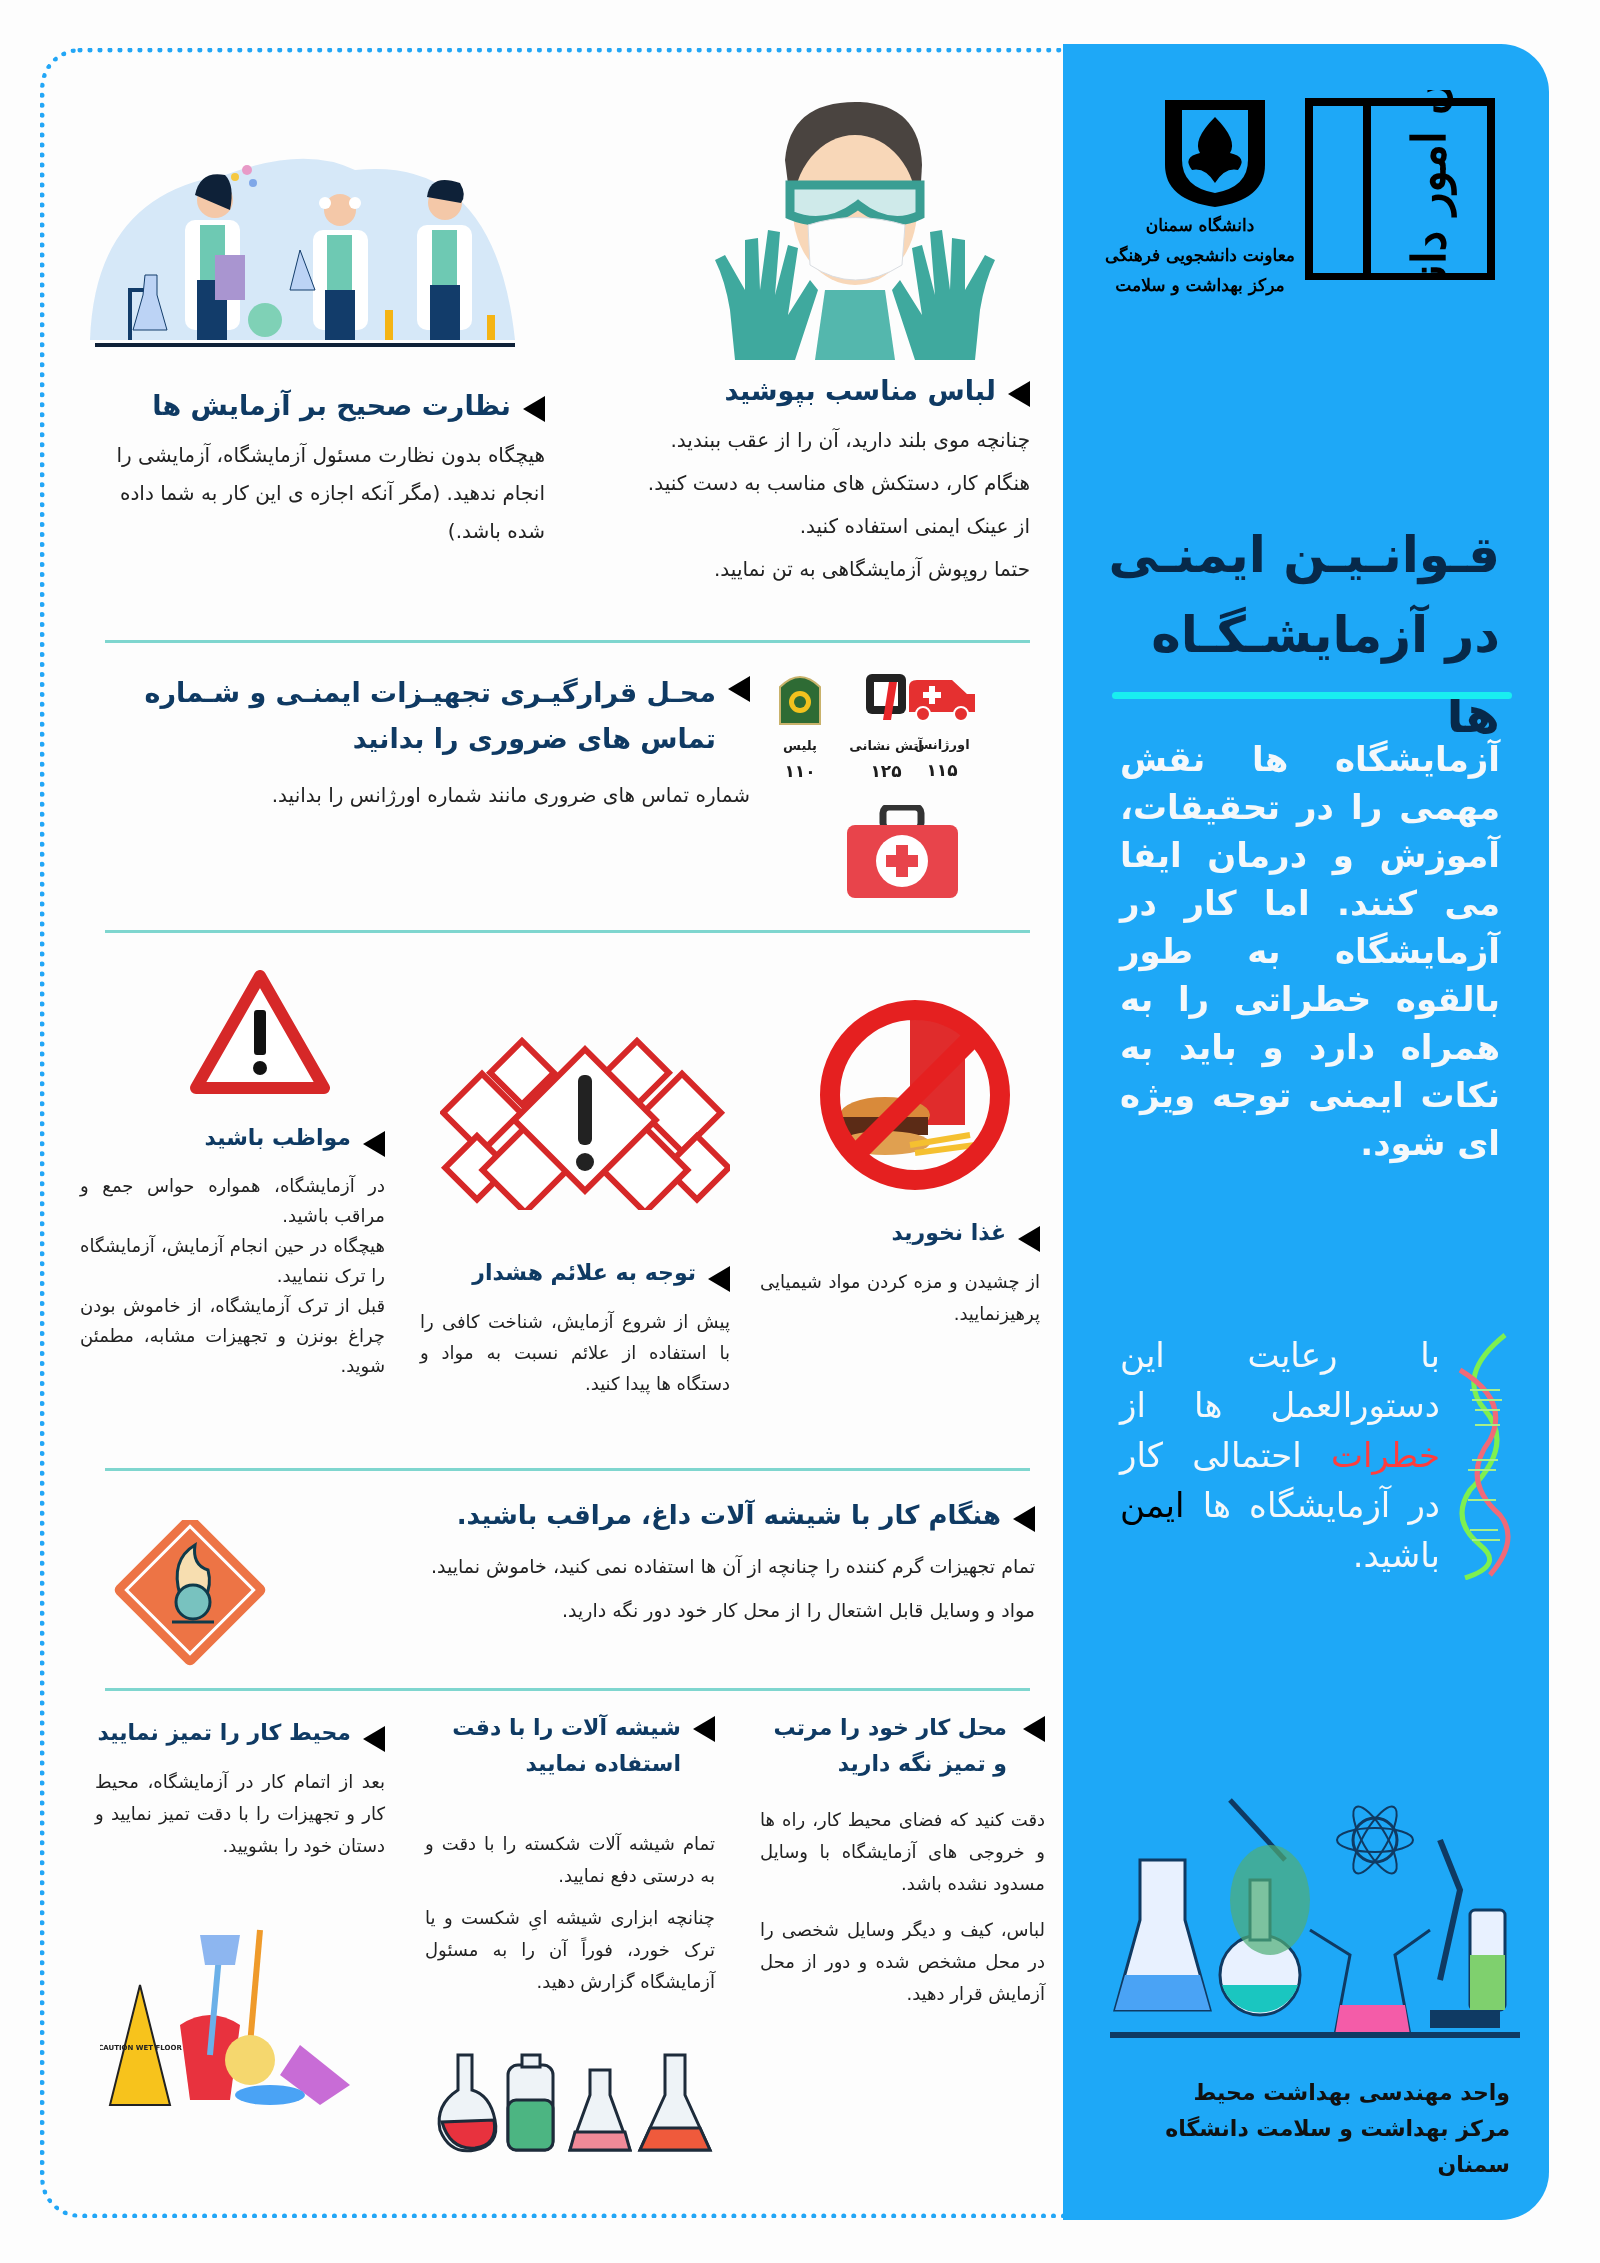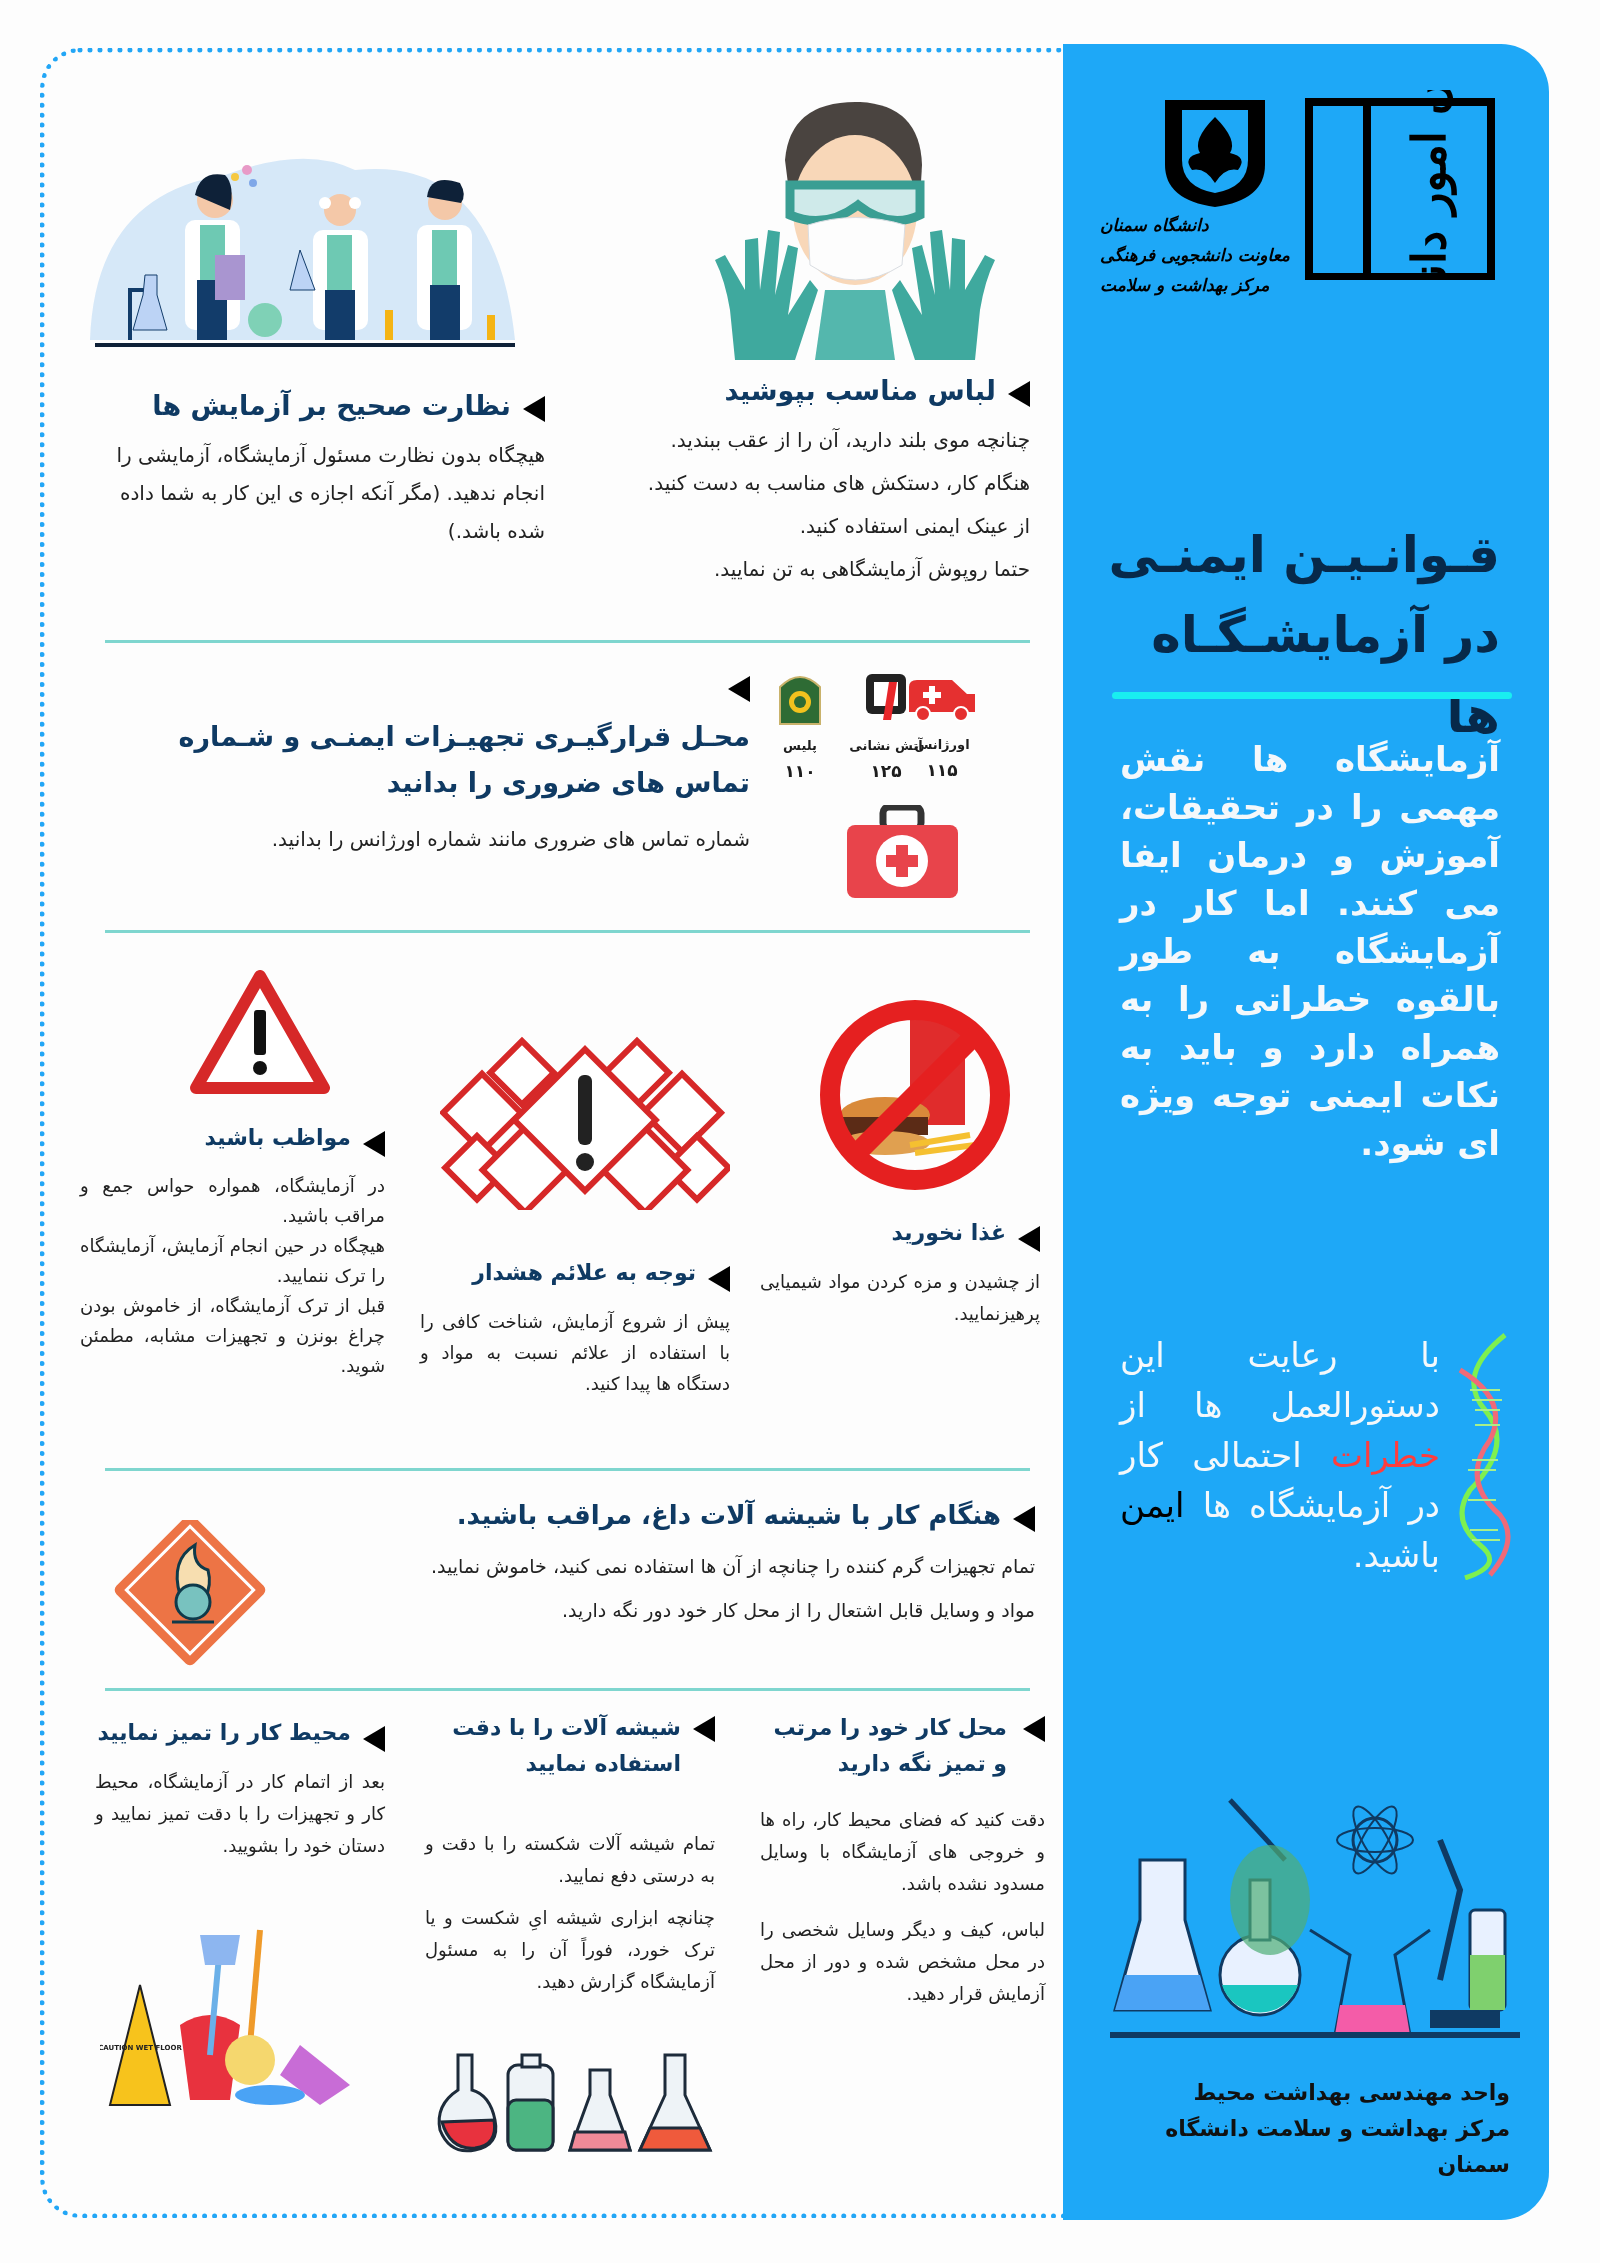--- a/index.html
+++ b/index.html
@@ -5,21 +5,21 @@
   * { box-sizing: border-box; margin: 0; padding: 0; }
   html, body { width: 1600px; height: 2263px; background: #fdfdfd; overflow: hidden; }
   body { font-family: "DejaVu Sans", sans-serif; color: #1d1d1d; position: relative; }
 
   .frame { position: absolute; left: 40px; top: 48px; width: 1100px; height: 2170px;
     border: 5px dotted #22a6f6; border-radius: 40px; }
 
   .sidebar { position: absolute; left: 1063px; top: 44px; width: 486px; height: 2176px;
     background: #1ea8f7; border-top-right-radius: 48px; border-bottom-right-radius: 48px; }
 
-  .rtl { direction: rtl; text-align: left; font-style: italic; }
+  .rtl { direction: rtl; text-align: center; }
   .heading { font-weight: bold; color: #0f3a63; display: flex; align-items: flex-start; gap: 12px; direction: rtl; }
   .heading .tri { width: 0; height: 0; border-top: 13px solid transparent; border-bottom: 13px solid transparent;
     border-right: 22px solid #000; margin-top: 6px; flex: 0 0 auto; }
   .para { font-size: 21px; line-height: 38px; color: #222; direction: rtl; text-align: right; }
   .para.j { text-align: justify; }
   .divider { position: absolute; height: 3px; background: #7fd6cf; }
   .abs { position: absolute; }
 
   
   .logos { position: absolute; left: 1100px; top: 90px; width: 420px; height: 260px; }
@@ -177,21 +177,21 @@
   <div class="heading" style="font-size:27px;">
     <span class="tri"></span>
     <span>نظارت صحیح بر آزمایش ها</span>
   </div>
   <div class="para" style="margin-top:14px;font-size:20px;">هیچگاه بدون نظارت مسئول آزمایشگاه، آزمایشی را انجام ندهید. (مگر آنکه اجازه ی این کار به شما داده شده باشد.)</div>
 </div>
 
 <div class="divider" style="left:105px;top:640px;width:925px;"></div>
 
 <div class="abs" style="left:125px;top:670px;width:625px;">
-  <div class="heading" style="font-size:27px;line-height:46px;flex-direction:column;">
+  <div class="heading" style="font-size:27px;line-height:46px;">
     <span class="tri"></span>
     <span>محـل قرارگیـری تجهیـزات ایمنـی و شـماره تماس های ضروری را بدانید</span>
   </div>
   <div class="para" style="margin-top:16px;font-size:20px;line-height:34px;">
     <div style="margin-top:8px">شماره تماس های ضروری مانند شماره اورژانس را بدانید.</div>
   </div>
 </div>
 
 <div class="emerg-item" style="left:902px;top:672px;">
   <svg width="70" height="50" viewBox="0 0 70 50">

